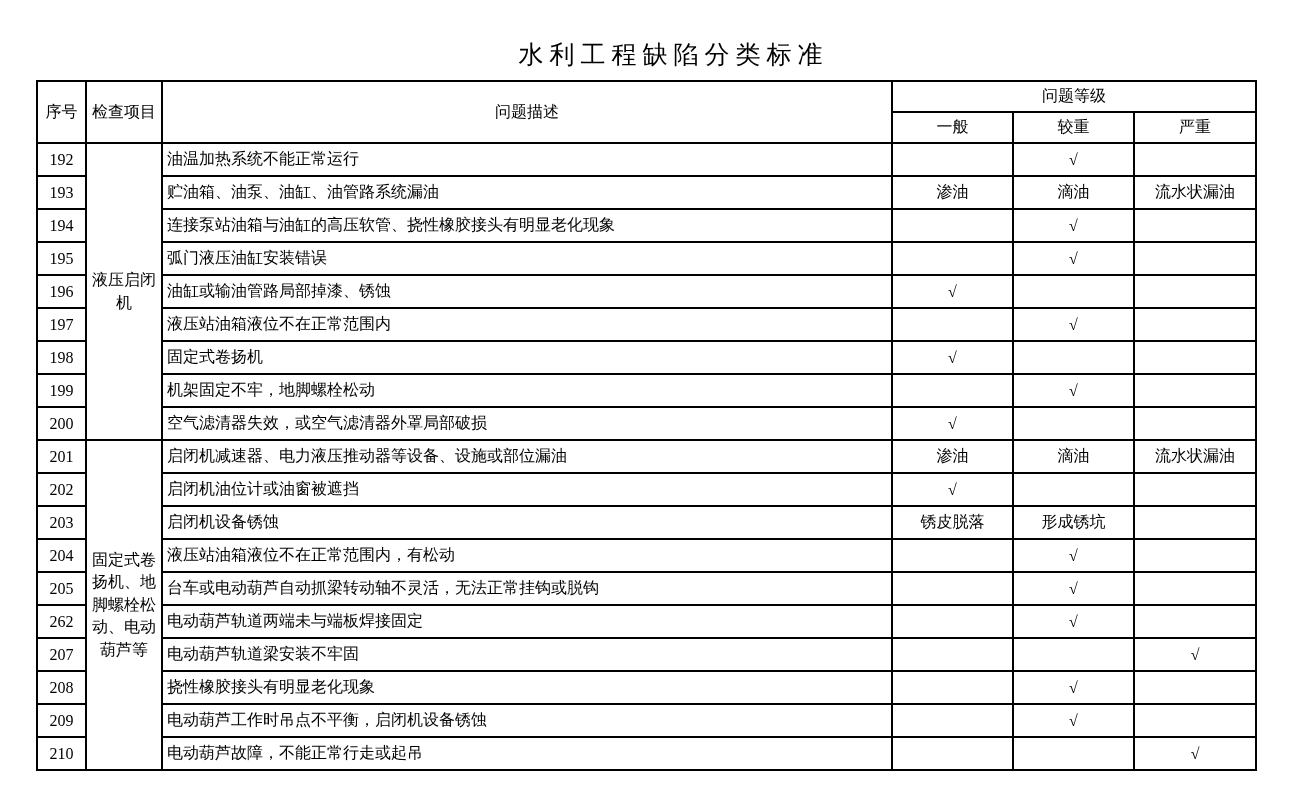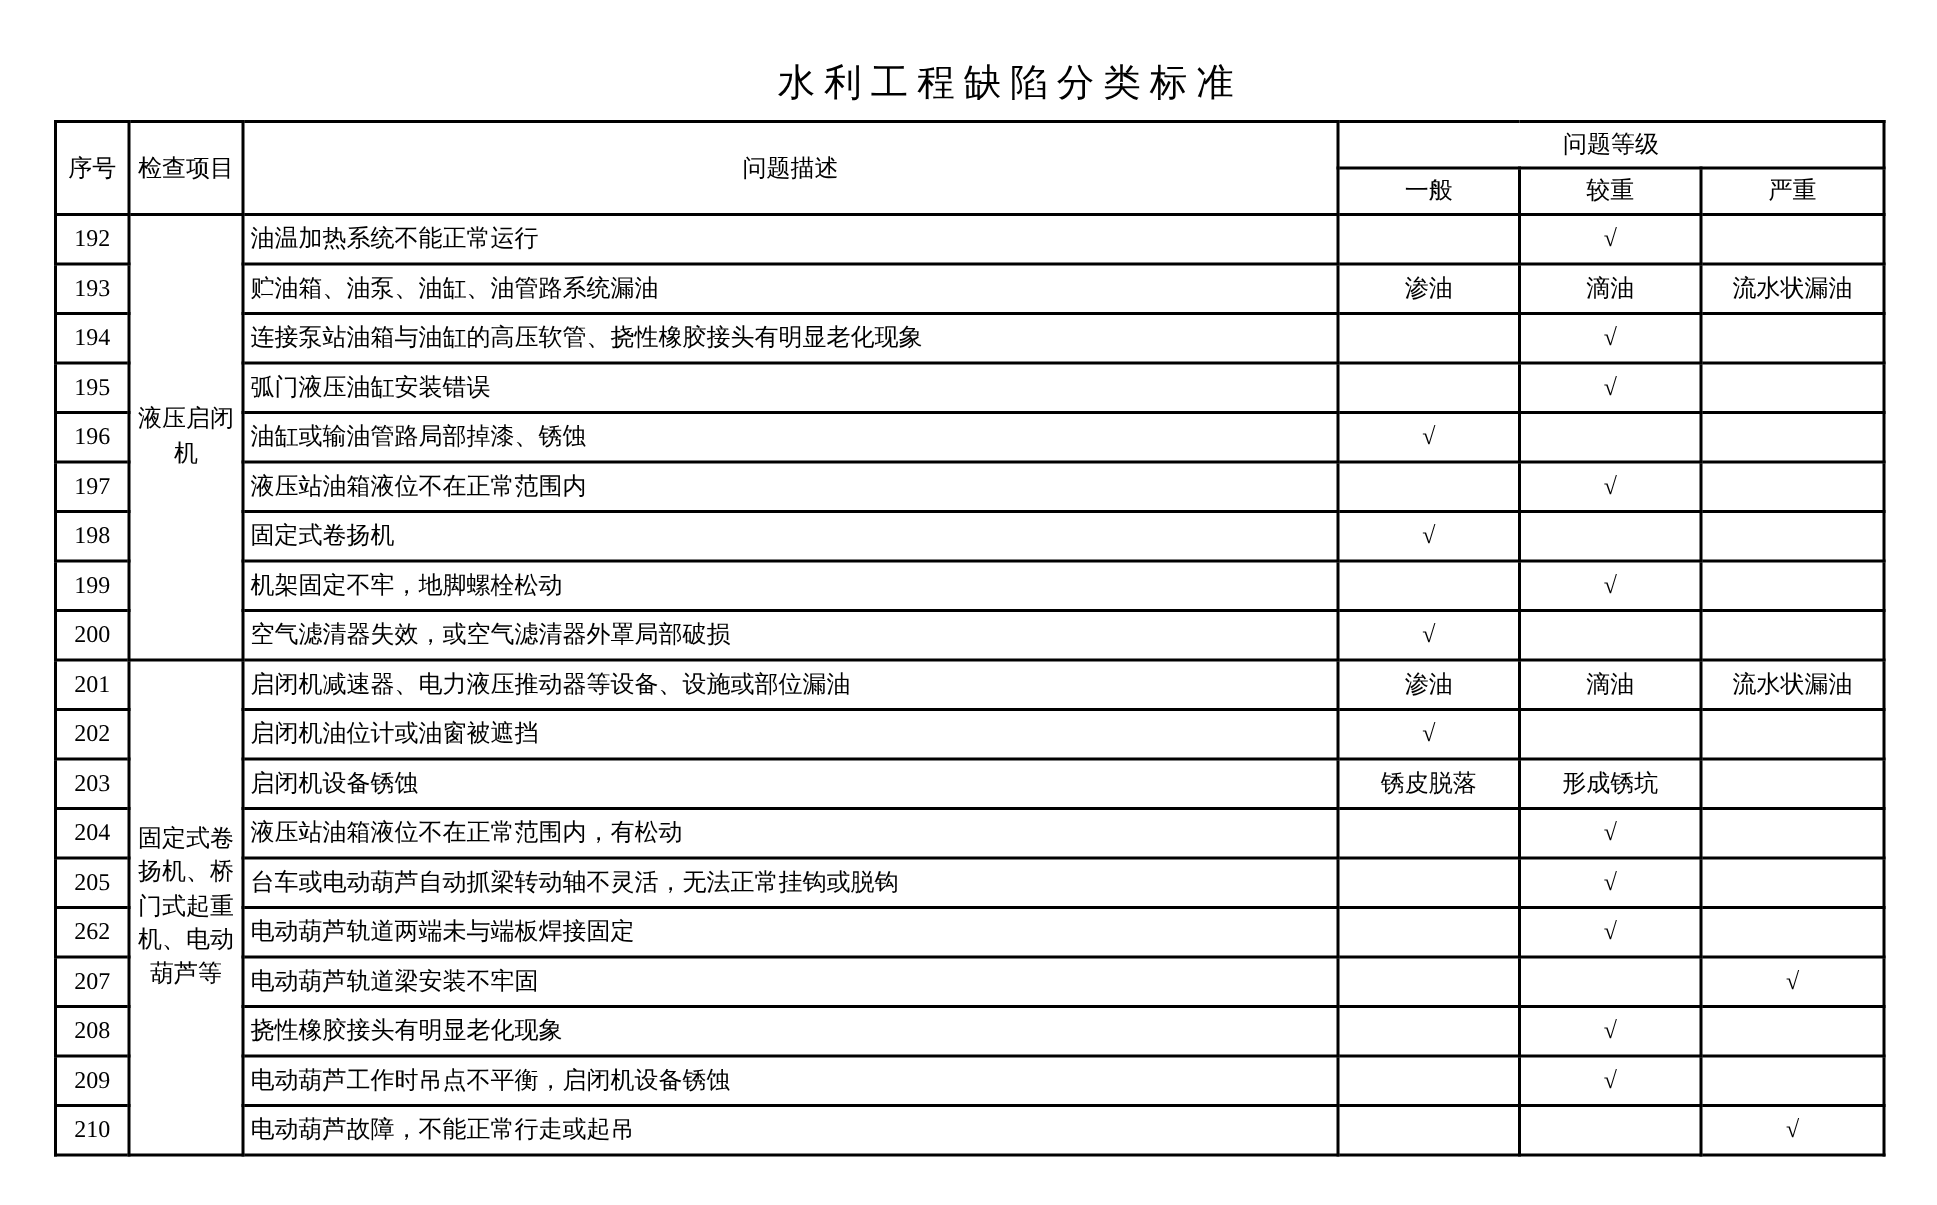--- a/index.html
+++ b/index.html
@@ -142,21 +142,21 @@
       </tr>
       <tr>
         <td class="c-no">200</td>
         <td class="c-desc">空气滤清器失效，或空气滤清器外罩局部破损</td>
         <td class="c-grade">√</td>
         <td class="c-grade"></td>
         <td class="c-grade"></td>
       </tr>
       <tr>
         <td class="c-no">201</td>
-        <td class="c-group" rowspan="10">固定式卷扬机、桥门式起重机、电动葫芦等</td>
+        <td class="c-group" rowspan="10">固定式卷扬机、地脚螺栓松动、电动葫芦等</td>
         <td class="c-desc">启闭机减速器、电力液压推动器等设备、设施或部位漏油</td>
         <td class="c-grade">渗油</td>
         <td class="c-grade">滴油</td>
         <td class="c-grade">流水状漏油</td>
       </tr>
       <tr>
         <td class="c-no">202</td>
         <td class="c-desc">启闭机油位计或油窗被遮挡</td>
         <td class="c-grade">√</td>
         <td class="c-grade"></td>

